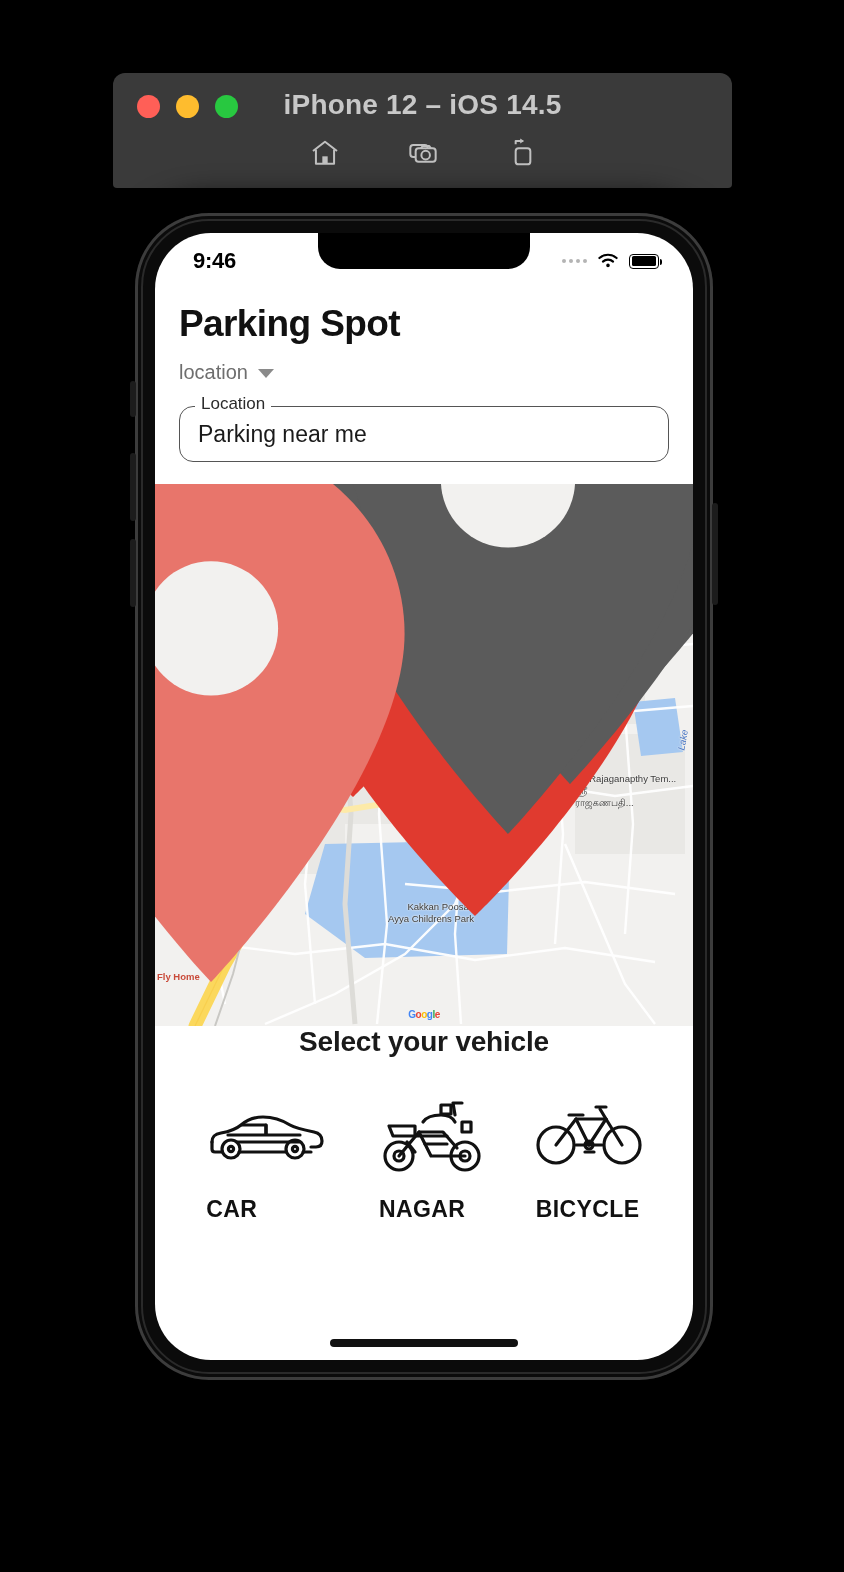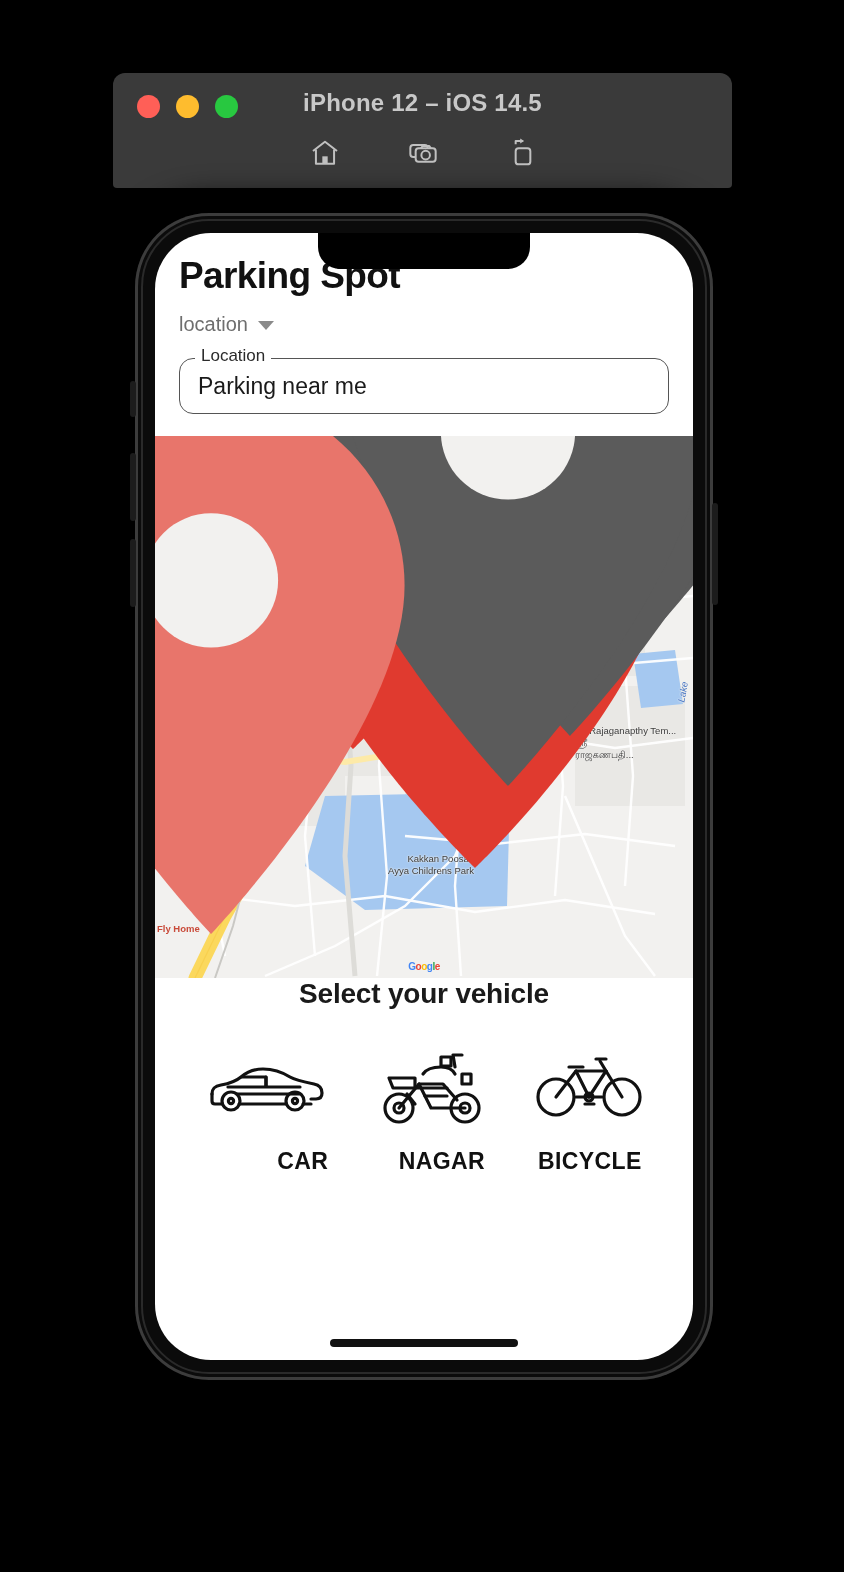--- a/index.html
+++ b/index.html
@@ -20,21 +20,21 @@
     box-shadow: 0 0 26px 10px rgba(0,0,0,0.9);
   }
   .traffic { position: absolute; top: 22px; left: 24px; display: flex; gap: 16px; }
   .dot { width: 23px; height: 23px; border-radius: 50%; }
   .dot.red { background: #ff5f57; }
   .dot.yellow { background: #febc2e; }
   .dot.green { background: #28c840; }
   .sim-title {
     position: absolute; top: 16px; left: 0; width: 100%;
     text-align: center; color: #c8c8c8;
-    font-size: 24px; font-weight: bold; letter-spacing: 0.2px;
+    font-size: 28px; font-weight: bold; letter-spacing: 0.2px;
   }
   .sim-toolbar {
     position: absolute; top: 62px; left: 0; width: 100%;
     display: flex; justify-content: center; gap: 62px; align-items: center;
   }
   .sim-btn { width: 36px; height: 36px; display: flex; align-items: center; justify-content: center; cursor: pointer; }
 
   
   .phone {
     position: absolute; left: 135px; top: 213px;
@@ -163,21 +163,21 @@
   
   .vehicle-section { }
   .vehicle-heading {
     text-align: center; font-size: 28px; font-weight: bold;
     color: #1a1a1a; letter-spacing: -0.2px;
   }
   .vehicle-row {
     display: flex; justify-content: space-around; align-items: flex-end;
     padding: 34px 26px 0 26px;
   }
-  .vehicle-item { display: flex; flex-direction: column; align-items: flex-end; cursor: pointer; }
+  .vehicle-item { display: flex; flex-direction: column; align-items: flex-start; cursor: pointer; }
   .vehicle-icon { height: 84px; display: flex; align-items: center; justify-content: center; }
   .vehicle-label {
     margin-top: 20px; font-size: 23px; font-weight: bold;
     color: #111; letter-spacing: 0.4px;
   }
   .home-indicator {
     position: absolute; bottom: 13px; left: 50%; transform: translateX(-50%);
     width: 188px; height: 8px; background: #111; border-radius: 5px;
   }
 </style>
@@ -222,20 +222,39 @@
   <div class="phone">
     <div class="phone-inner-ring"></div>
     <div class="side-btn left1"></div>
     <div class="side-btn left2"></div>
     <div class="side-btn left3"></div>
     <div class="side-btn right1"></div>
 
     <div class="screen">
       <div class="notch"></div>
 
+      <div class="statusbar">
+        <div class="clock">9:46</div>
+        <div class="status-right">
+          <span class="sig-dots">
+            <i></i>
+              <i></i>
+              <i></i>
+              <i></i>
+          </span>
+          <svg width="24" height="17" viewBox="0 0 24 17">
+            <path d="M12 14.2a1.8 1.8 0 1 0 0-3.6 1.8 1.8 0 0 0 0 3.6z" fill="#000"></path>
+            <path d="M6.9 8.6a7.6 7.6 0 0 1 10.2 0" fill="none" stroke="#000" stroke-width="2.1" stroke-linecap="round"></path>
+            <path d="M3.4 5.1a12.6 12.6 0 0 1 17.2 0" fill="none" stroke="#000" stroke-width="2.1" stroke-linecap="round"></path>
+          </svg>
+          <span class="batt">
+              <i></i>
+            </span>
+        </div>
+      </div>
 
       <div class="app">
 
         <div class="app-title">Parking Spot</div>
 
         <div class="loc-select">
           <span class="loc-select-label">location</span>
           <span class="caret"></span>
         </div>
 

